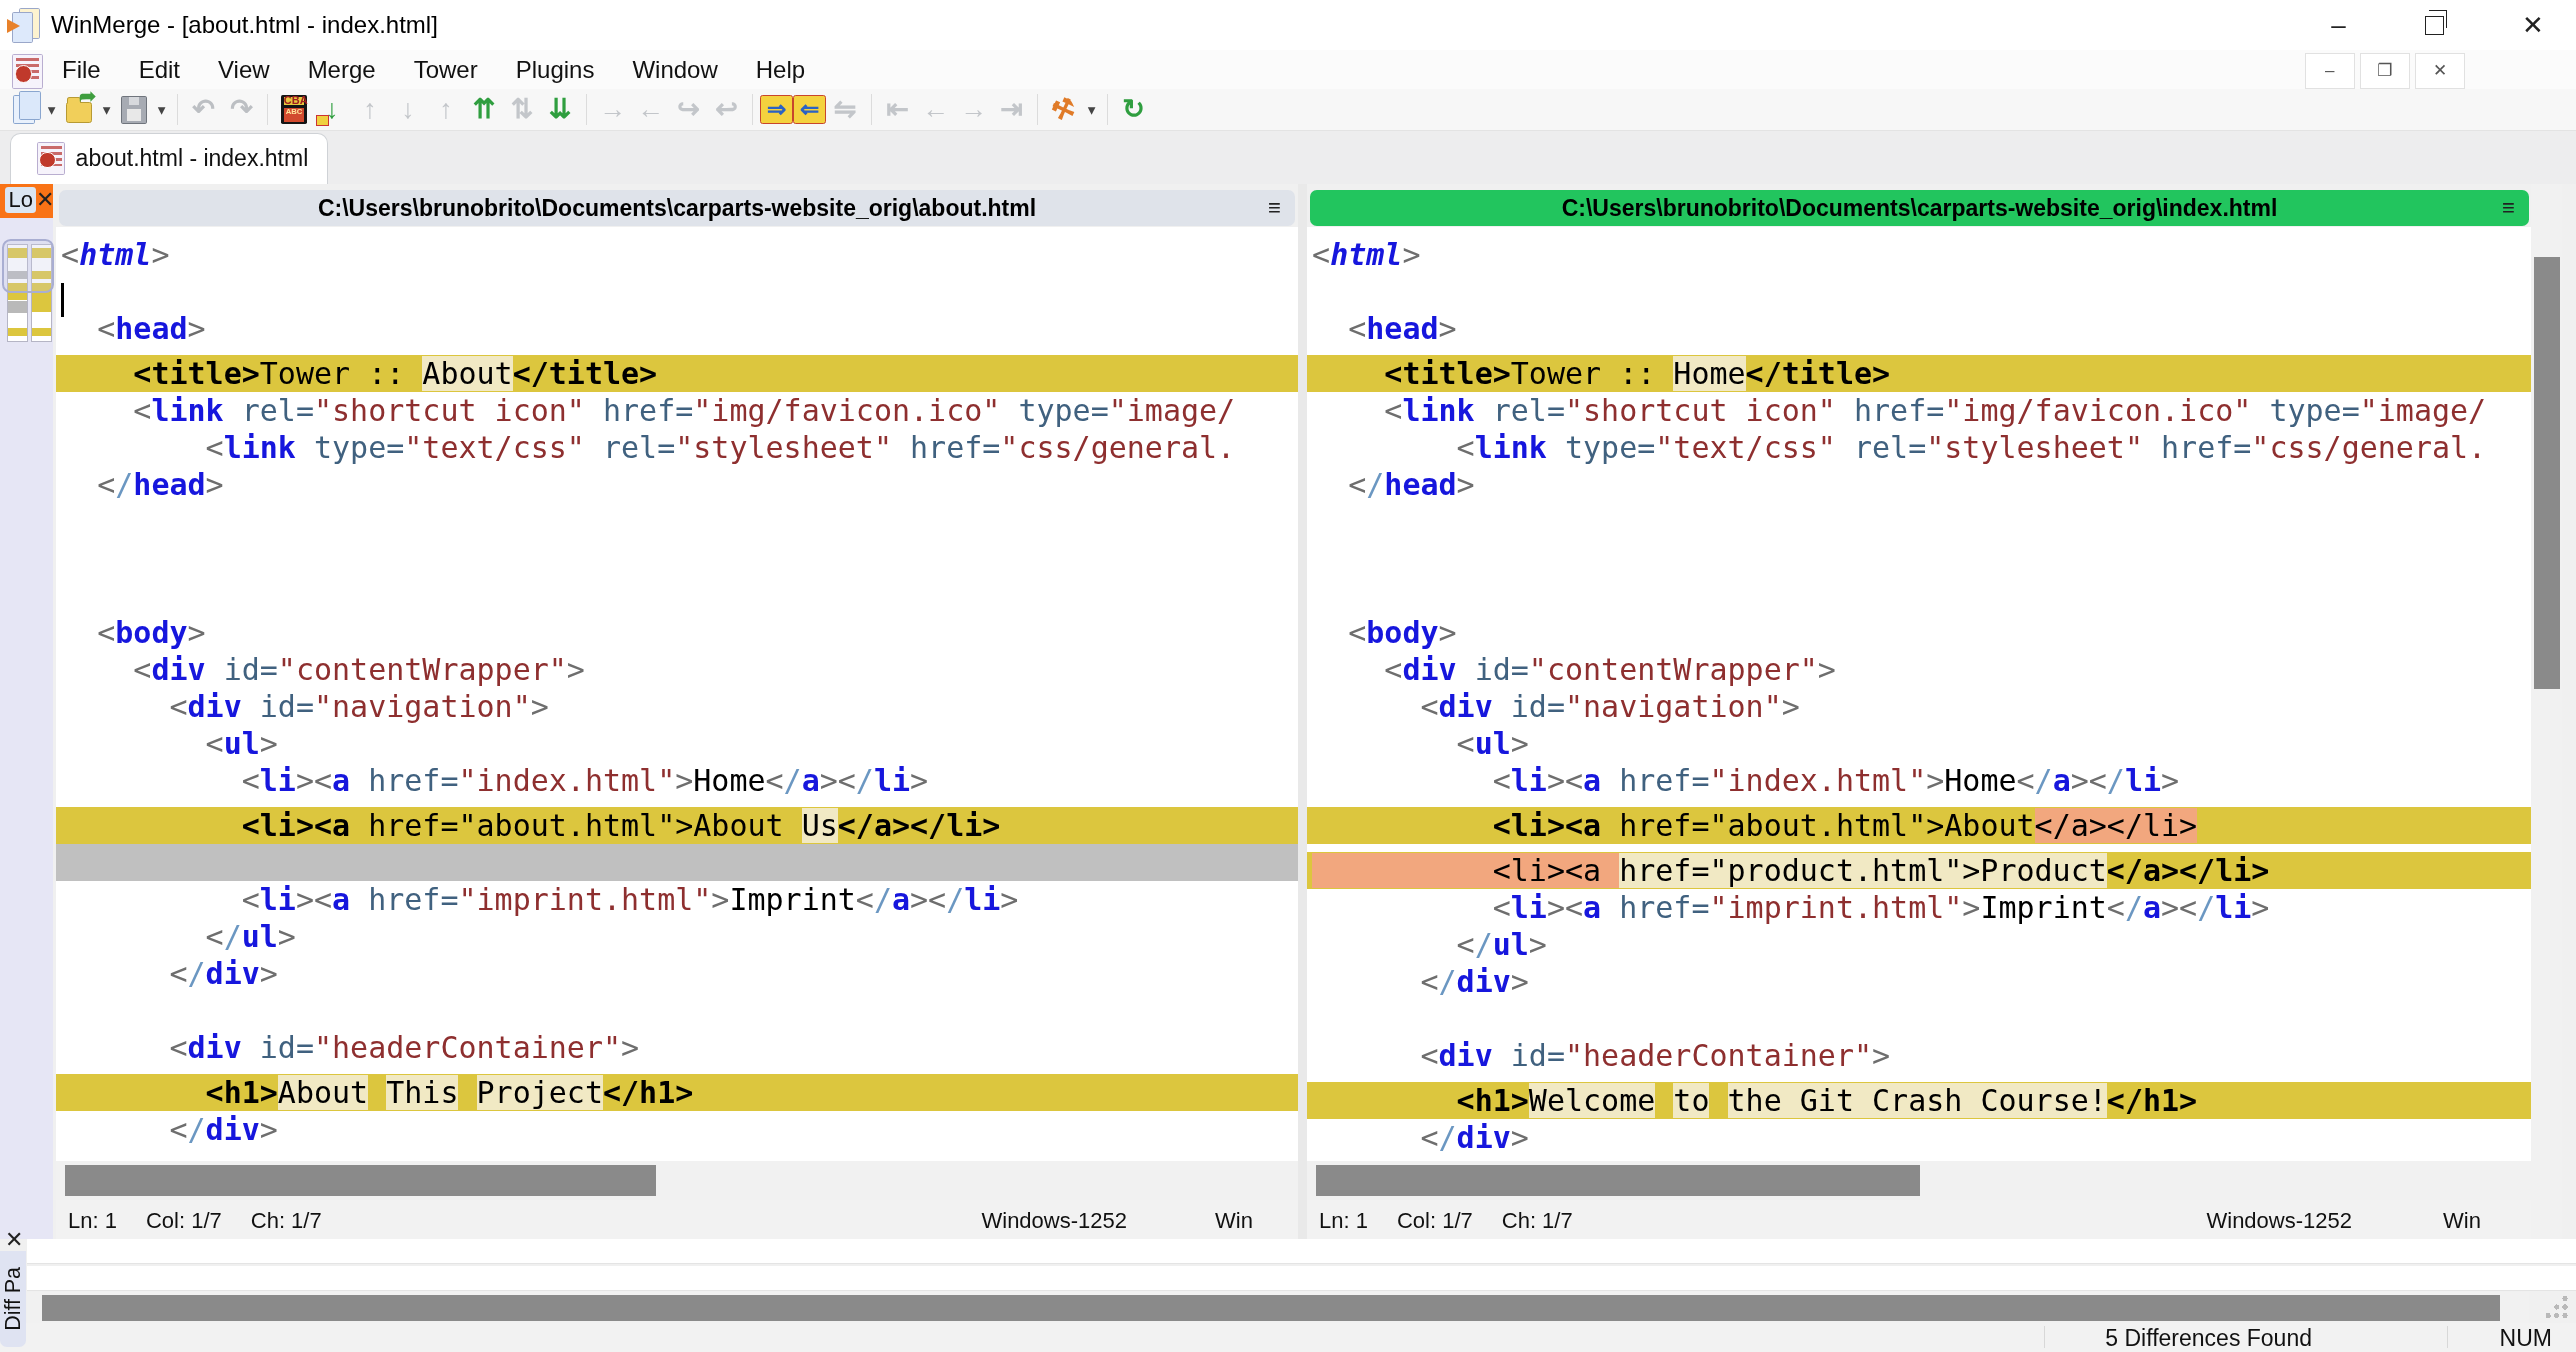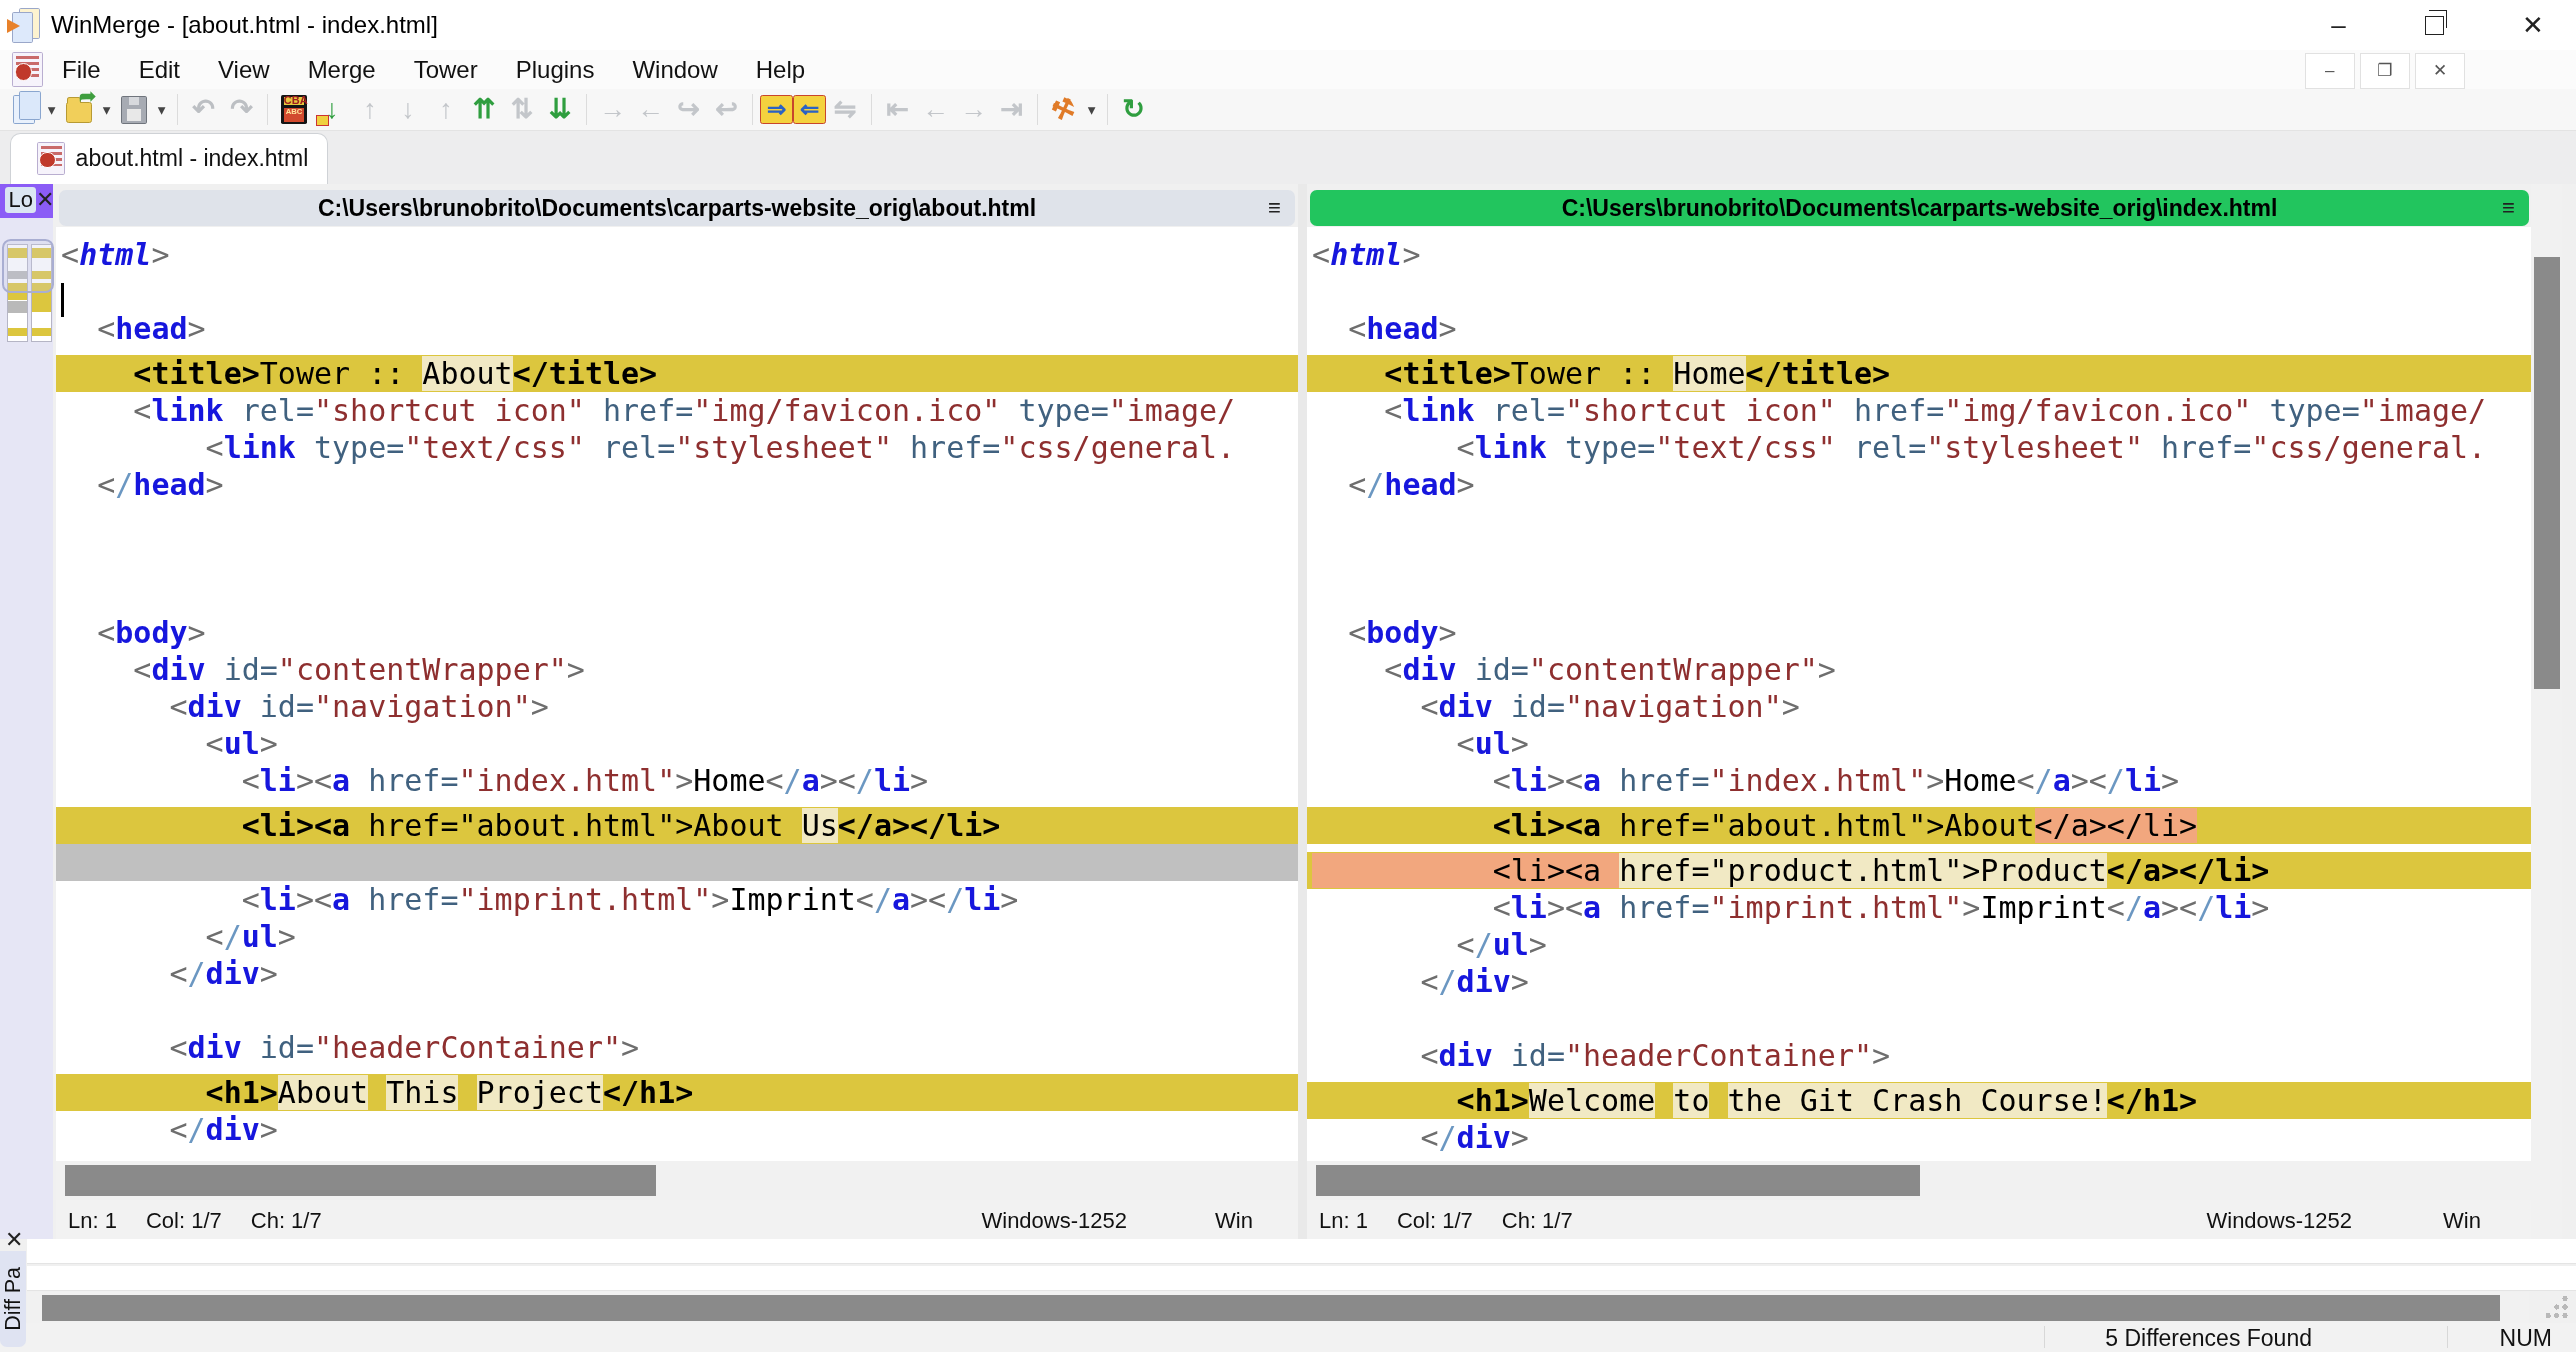--- a/index.html
+++ b/index.html
@@ -10,21 +10,21 @@
   #app-icon{position:absolute;left:8.6px;top:6.8px;width:34px;height:34px;}
   #app-icon .pg1{position:absolute;left:10.3px;top:1.7px;width:19px;height:29px;background:#fdf3d0;border:1.7px solid #9aa7c9;border-radius:1.7px;}
   #app-icon .pg2{position:absolute;left:3.4px;top:5.1px;width:19px;height:29px;background:#dde9fb;border:1.7px solid #9aa7c9;border-radius:1.7px;}
   #app-icon .arr{position:absolute;left:-1.7px;top:12px;width:0;height:0;border-top:7.7px solid transparent;border-bottom:7.7px solid transparent;border-left:13.7px solid #e8812a;}
   #window-title{position:absolute;left:51px;top:11px;font-size:24px;color:#000;}
   .wctl{position:absolute;top:0;height:50px;width:79px;text-align:center;line-height:50px;font-size:26px;color:#222;}
   #btn-minimize{left:2299px;} #btn-maximize{left:2395px;} #btn-close{left:2490px;width:86px;}
   #btn-maximize .sq{display:inline-block;width:17px;height:17px;border:1.7px solid #222;vertical-align:middle;position:relative;top:-1.7px;background:#fff;}
   #btn-maximize .sq:before{content:"";position:absolute;left:3.4px;top:-6.8px;width:17px;height:17px;border:1.7px solid #222;border-bottom:none;border-left:none;}
   
-  #menubar{position:absolute;left:0;top:50px;width:2576px;height:39px;background:#fbfbfb;display:flex;align-items:center;}
+  #menubar{position:absolute;left:0;top:50px;width:2576px;height:39px;background:#fbfbfb;display:flex;align-items:flex-end;}
   #mdi-doc-icon{width:29px;height:33px;margin-left:12px;position:relative;background:#f6f3fb;border:0.9px solid #b9aed0;border-radius:1.7px;}
   #mdi-doc-icon:before{content:"";position:absolute;left:2.6px;top:2.6px;right:2.6px;height:22px;
      background:repeating-linear-gradient(#c96a6a 0 2.6px,#f6f3fb 2.6px 6px);}
   #mdi-doc-icon:after{content:"";position:absolute;left:1.7px;top:10.3px;width:15.4px;height:15.4px;background:#c0392b;border-radius:50%;border:1.7px solid #fff;}
   .menu-item{font-size:24px;color:#111;padding:0 19px;height:39px;line-height:39px;}
   #mdi-buttons{position:absolute;right:111px;top:3.4px;display:flex;gap:5.1px;}
   .mdi-btn{width:48px;height:34px;border:0.9px solid #e1e1e1;background:#fff;font-size:17px;color:#555;text-align:center;line-height:33px;}
   
   #toolbar{position:absolute;left:0;top:89px;width:2576px;height:42px;background:#f7f7f7;border-bottom:0.9px solid #e3e3e3;display:flex;align-items:center;padding-left:5.1px;box-sizing:border-box;}
   .tb{position:relative;width:38px;height:36px;display:flex;align-items:center;justify-content:center;font-size:27px;font-weight:bold;background:transparent;border:none;}
@@ -49,21 +49,21 @@
   
   #tabrow{position:absolute;left:0;top:131px;width:2576px;height:53px;background:#ededee;}
   #doc-tab{position:absolute;left:10.3px;top:1.7px;width:318px;height:51px;background:#ffffff;border:0.9px solid #cfd2d6;border-bottom:none;border-radius:10.3px 10.3px 0 0;display:flex;align-items:center;gap:10.3px;padding-left:26px;box-sizing:border-box;}
   #tab-doc-icon{width:26px;height:31px;position:relative;background:#f6f3fb;border:0.9px solid #b9aed0;border-radius:1.7px;flex:0 0 auto;}
   #tab-doc-icon:before{content:"";position:absolute;left:2.6px;top:2.6px;right:2.6px;height:20.5px;background:repeating-linear-gradient(#c96a6a 0 2.6px,#f6f3fb 2.6px 6px);}
   #tab-doc-icon:after{content:"";position:absolute;left:0.9px;top:8.6px;width:14.5px;height:14.5px;background:#c0392b;border-radius:50%;border:1.7px solid #fff;}
   #doc-tab .lbl{font-size:23px;color:#111;white-space:nowrap;}
   
   #content{position:absolute;left:0;top:184px;width:2576px;height:1055px;background:#f0f0f0;}
   
-  #locpane{position:absolute;left:0;top:0;width:53px;height:1055px;background:#8b5cf6;}
+  #locpane{position:absolute;left:0;top:0;width:53px;height:1055px;background:#f97316;}
   #loc-label{position:absolute;left:5.1px;top:3.4px;font-size:22px;color:#111;background:#dbe6f2;padding:0 3.4px;border-radius:3.4px;}
   #loc-close{position:absolute;left:36px;top:3.4px;font-size:22px;color:#222;}
   #loc-body{position:absolute;left:0;top:34px;width:53px;height:1021px;background:#e6e6f5;}
   .loc-strip{position:absolute;top:26px;width:19px;height:96px;background:#ffffff;border:0.9px solid #b5b5c5;}
   #loc-strip-left{left:6.8px;} #loc-strip-right{left:31px;}
   .loc-band{position:absolute;left:0;width:100%;}
   .loc-gold{background:#dcc63e;} .loc-gray{background:#b9b9b9;}
   #loc-viewrect{position:absolute;left:1.7px;top:20.5px;width:48px;height:50px;border:2.6px solid #a9aed2;border-radius:8.6px;background:rgba(200,203,230,.25);}
   
   .pane{position:absolute;top:0;height:1055px;}

